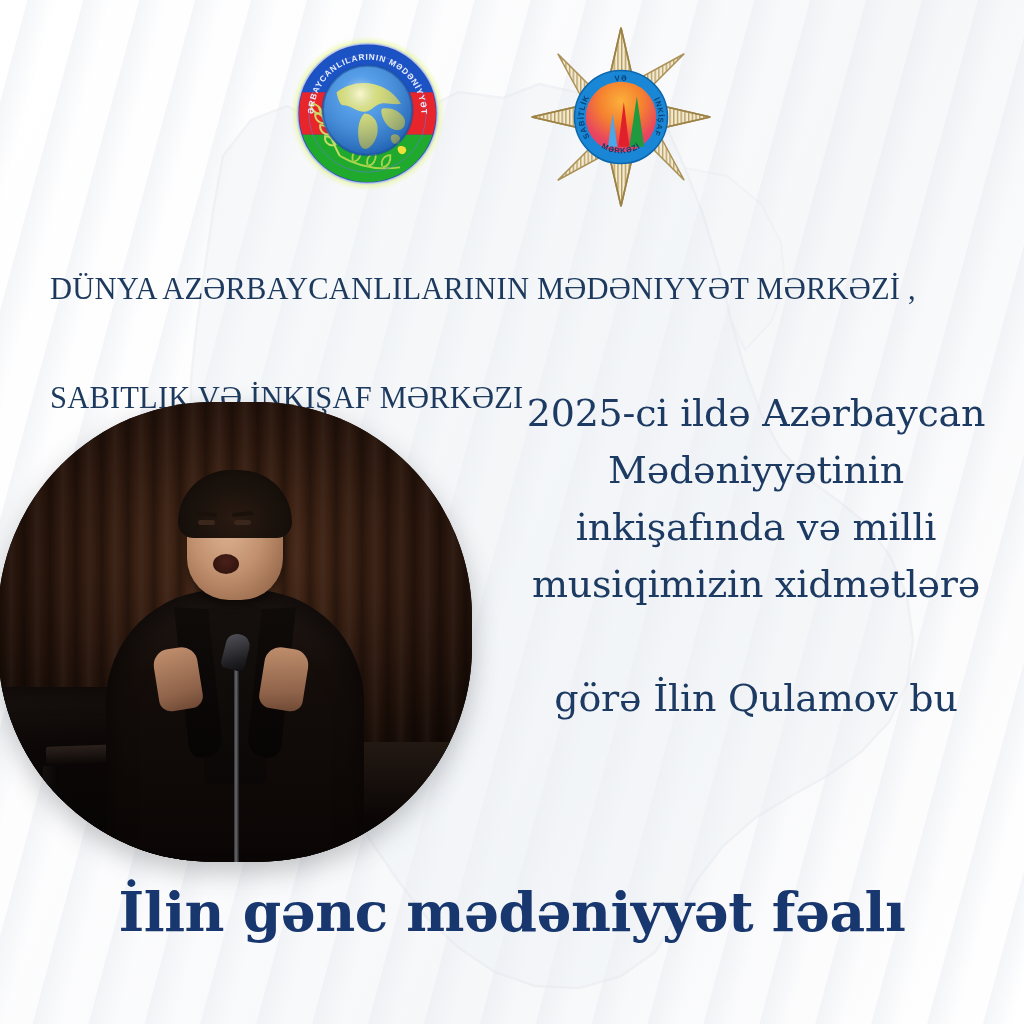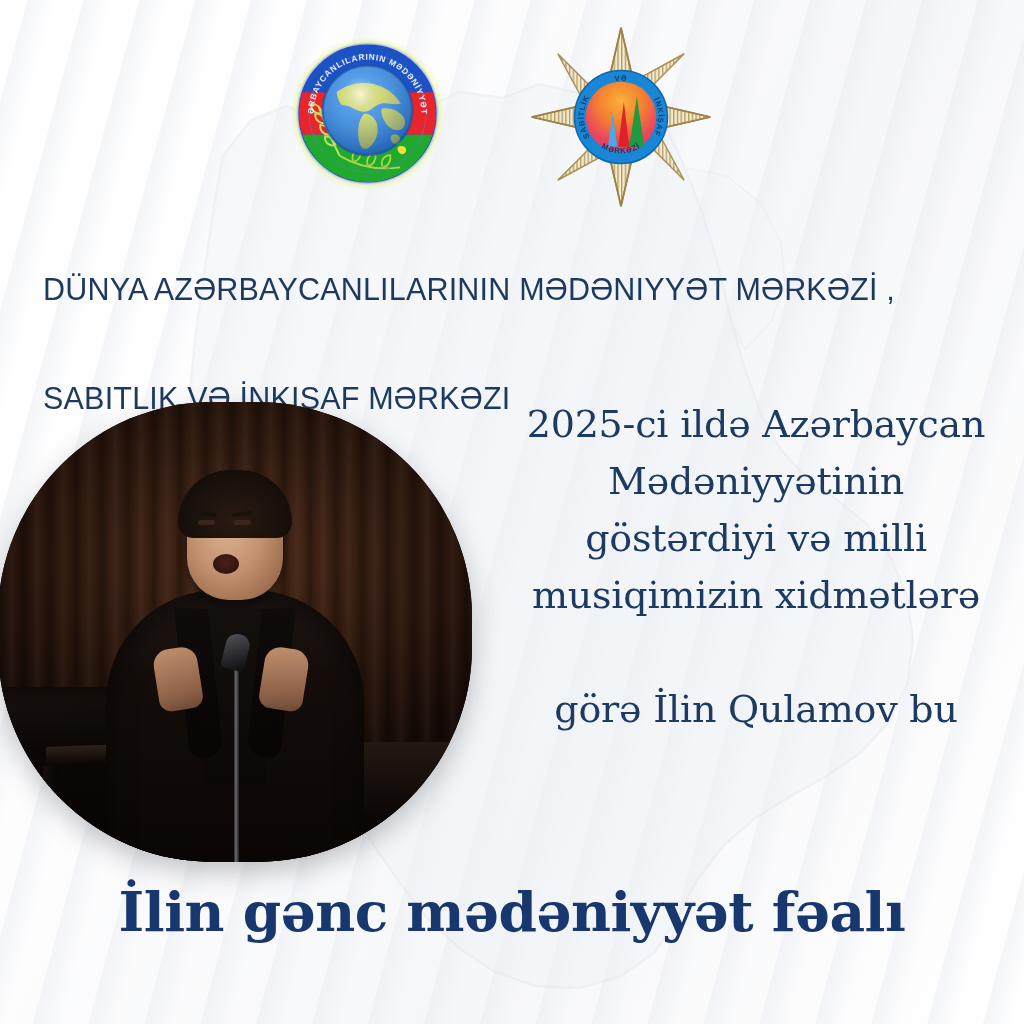--- a/index.html
+++ b/index.html
@@ -67,25 +67,25 @@
     position: absolute;
     left: 528px;
     top: 8px;
     width: 186px;
     height: 186px;
   }
 
   
   .org-heading {
     position: absolute;
-    left: 43px;
+    left: 50px;
     top: 228px;
     width: 950px;
     color: #1d3a5e;
-    font-family: Liberation Sans, sans-serif;
+    font-family: Liberation Serif, serif;
     font-size: 30.5px;
     line-height: 41px;
     letter-spacing: 0.2px;
     text-align: left;
     white-space: pre-line;
   }
   .org-heading .line2 { display: block; margin-top: 27px; }
 
   
   .photo-wrap {
@@ -267,21 +267,21 @@
     height: 36px;
     background: linear-gradient(150deg, #53535a 0%, #202024 70%, #0e0e10 100%);
     border-radius: 11px 11px 5px 5px;
     transform: rotate(14deg);
   }
 
   
   .award-text {
     position: absolute;
     left: 494px;
-    top: 396px;
+    top: 385px;
     width: 524px;
     text-align: center;
     color: #1c3a62;
     font-family: "DejaVu Serif", "Liberation Serif", serif;
     font-size: 38px;
     line-height: 57px;
     letter-spacing: -0.2px;
   }
 
   
@@ -462,21 +462,21 @@
       <div class="perf-hand-l"></div>
       <div class="perf-hand-r"></div>
       <div class="mic-stand"></div>
       <div class="mic-head"></div>
     </div>
   </div>
 
   <div class="award-text">
     <span>2025-ci ildə Azərbaycan</span><br>
     <span>Mədəniyyətinin</span><br>
-    <span>göstərdiyi və milli</span><br>
+    <span>inkişafında və milli</span><br>
     <span>musiqimizin xidmətlərə</span><br>
     <br>
     <span>görə İlin Qulamov bu</span><br>
   </div>
 
   <div class="award-title">İlin gənc mədəniyyət fəalı</div>
 
 </div>
 
 </body></html>

